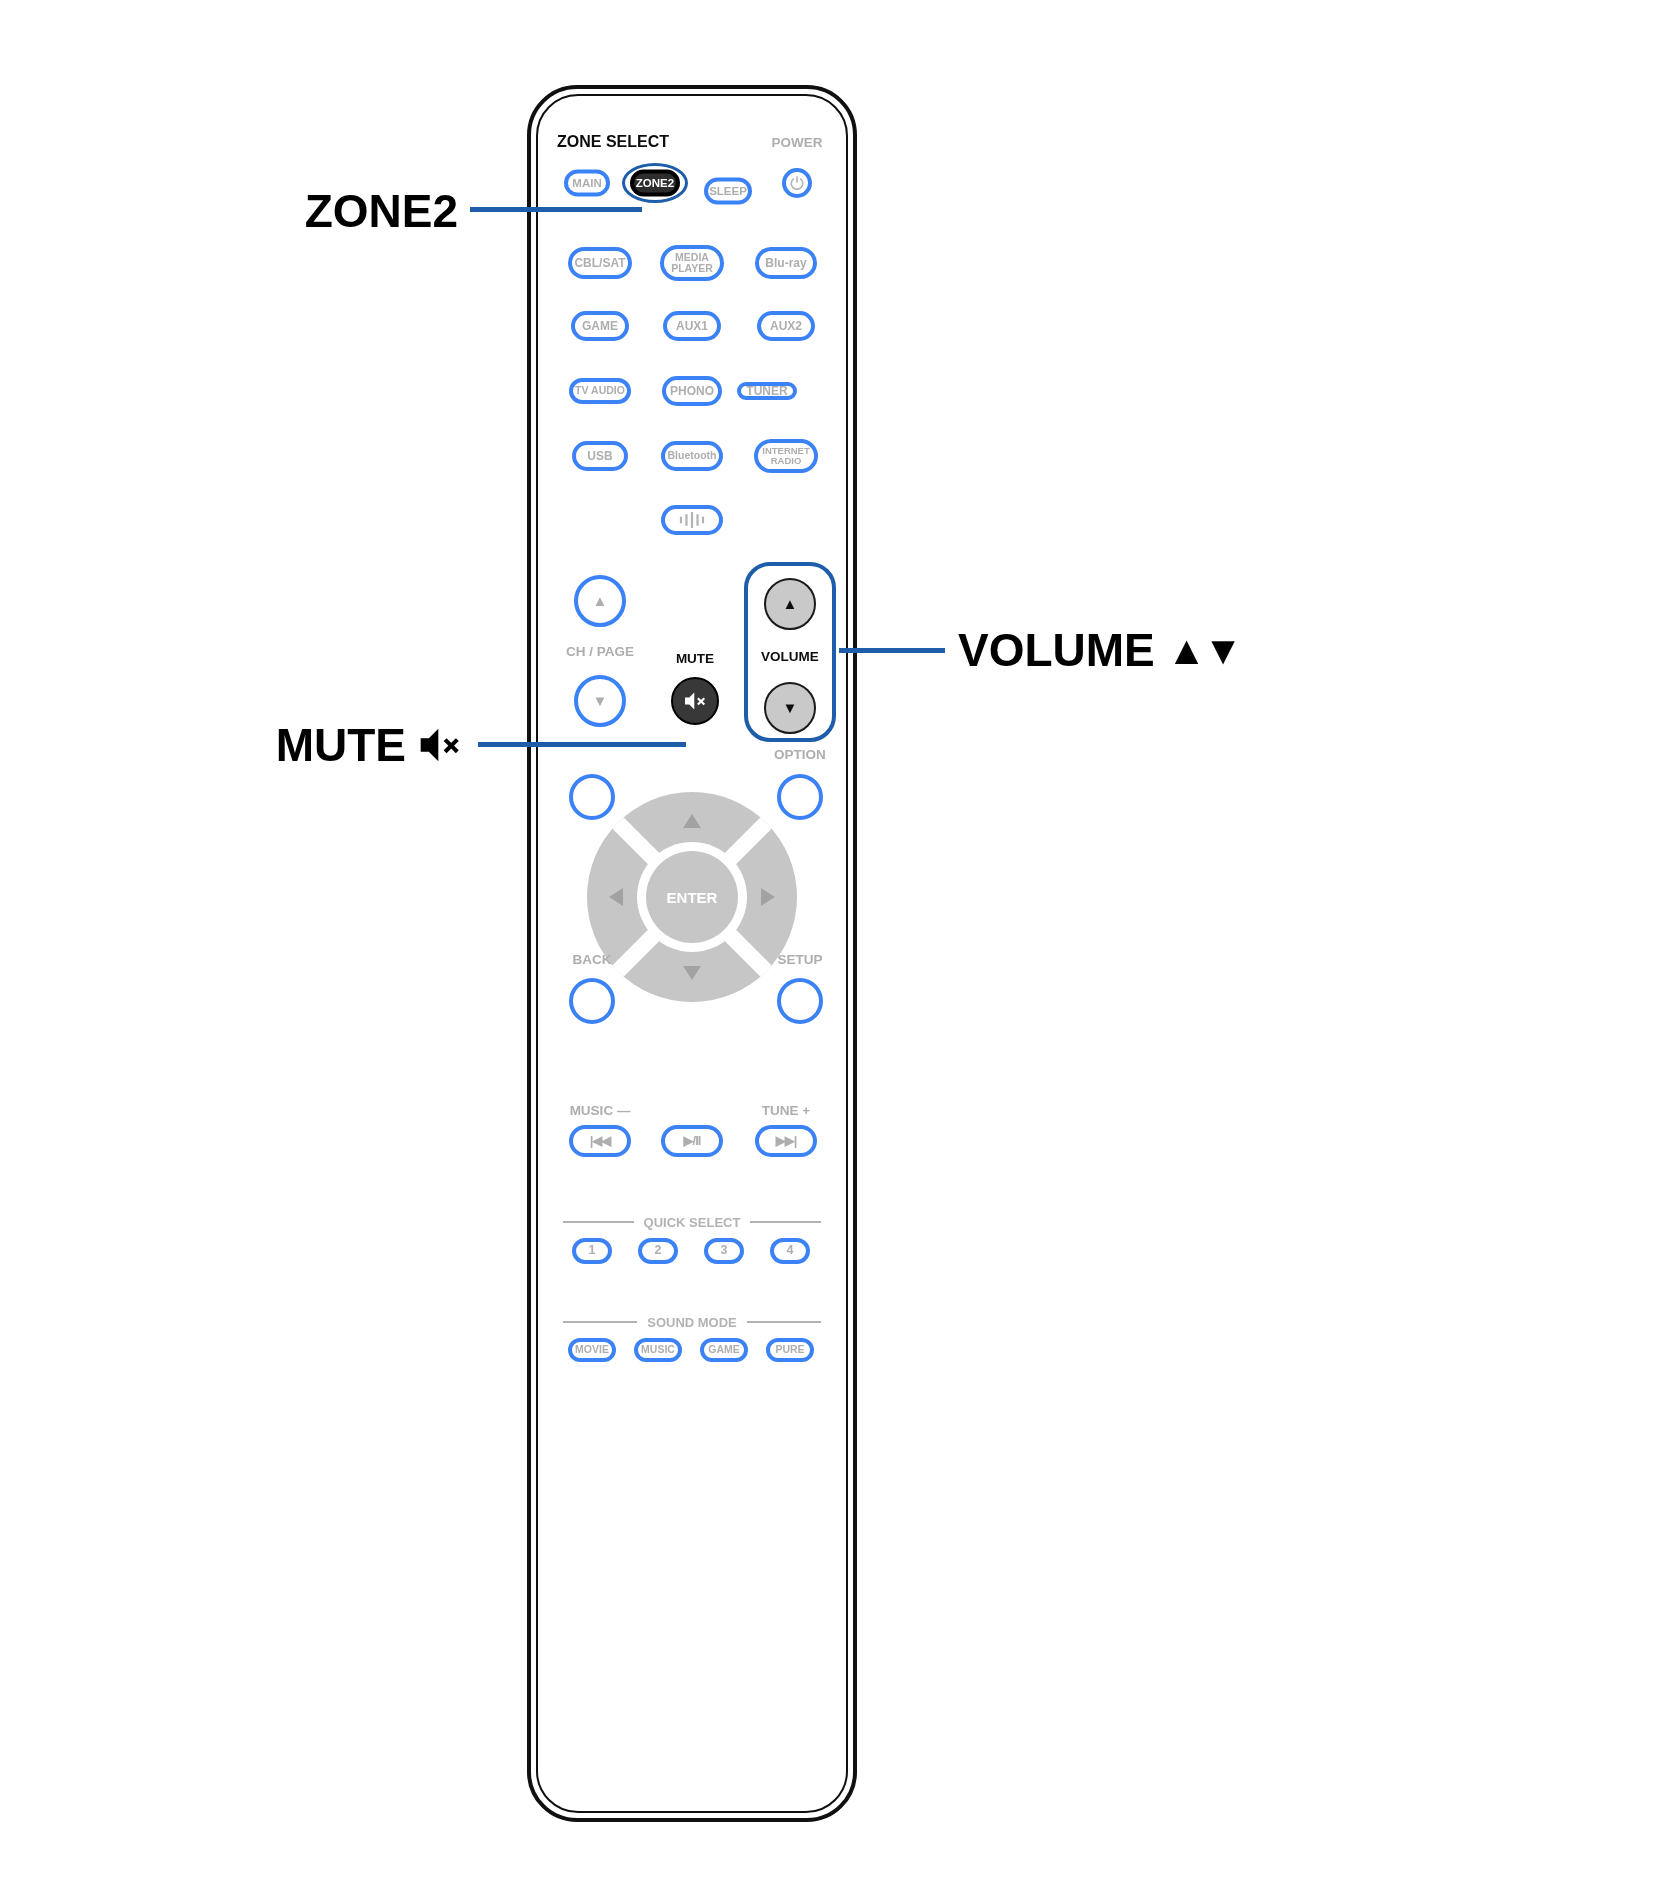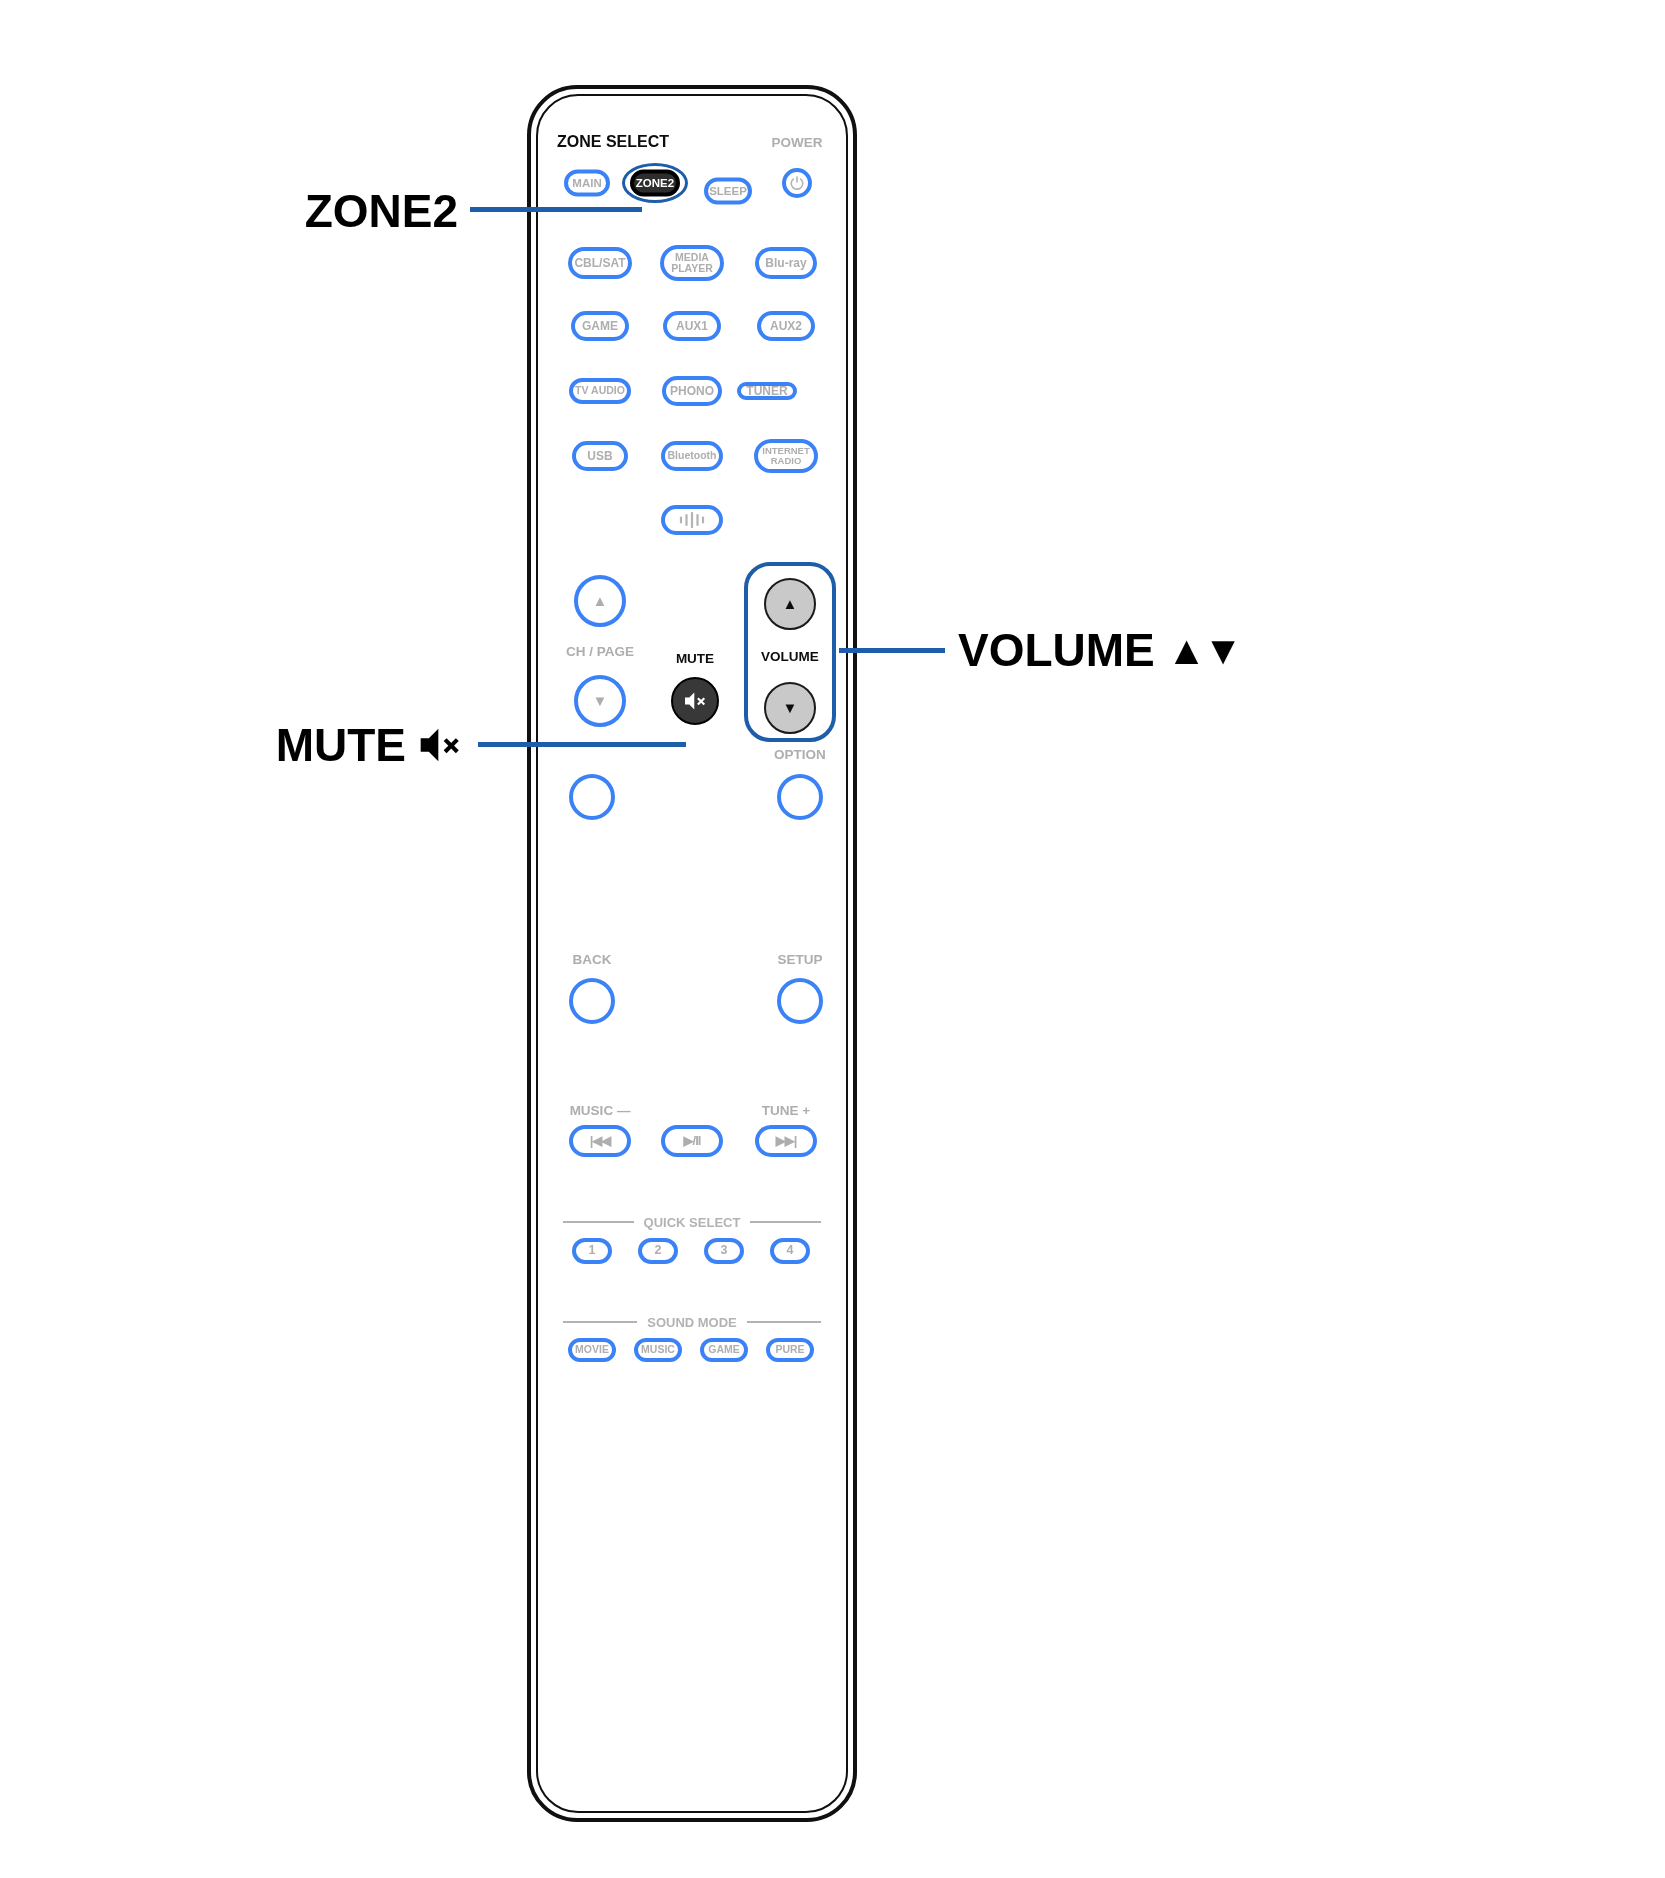--- a/index.html
+++ b/index.html
@@ -110,20 +110,32 @@
     </div>
   <div class="abs ctr lbl dark-lbl" style="left:790px;top:656px;">VOLUME</div>
   <div class="abs ctr pill circle chev vol-btn" style="left:790px;top:708px;width:52px;height:52px;">
       <span>▼</span>
     </div>
 
   <div class="abs ctr lbl" style="left:800px;top:754px;">OPTION</div>
   <div class="abs ctr pill circle" style="left:592px;top:797px;width:46px;height:46px;"></div>
   <div class="abs ctr pill circle" style="left:800px;top:797px;width:46px;height:46px;"></div>
 
+  <div class="abs dpad" style="left:587px;top:792px;width:210px;height:210px;">
+    <div class="stripe s1"></div>
+    <div class="stripe s2"></div>
+    <div class="hole"></div>
+    <div class="tri tri-up"></div>
+    <div class="tri tri-down"></div>
+    <div class="tri tri-left"></div>
+    <div class="tri tri-right"></div>
+    <div class="dpad-center">
+        <span>ENTER</span>
+      </div>
+  </div>
 
   <div class="abs ctr lbl" style="left:592px;top:959px;">BACK</div>
   <div class="abs ctr lbl" style="left:800px;top:959px;">SETUP</div>
   <div class="abs ctr pill circle" style="left:592px;top:1001px;width:46px;height:46px;"></div>
   <div class="abs ctr pill circle" style="left:800px;top:1001px;width:46px;height:46px;"></div>
 
   <div class="abs ctr lbl" style="left:600px;top:1110px;">MUSIC —</div>
   <div class="abs ctr lbl" style="left:786px;top:1110px;">TUNE +</div>
   <div class="abs ctr pill glyphbtn" style="left:600px;top:1141px;width:62px;height:32px;">|◀◀</div>
   <div class="abs ctr pill glyphbtn" style="left:692px;top:1141px;width:62px;height:32px;">▶/II</div>

